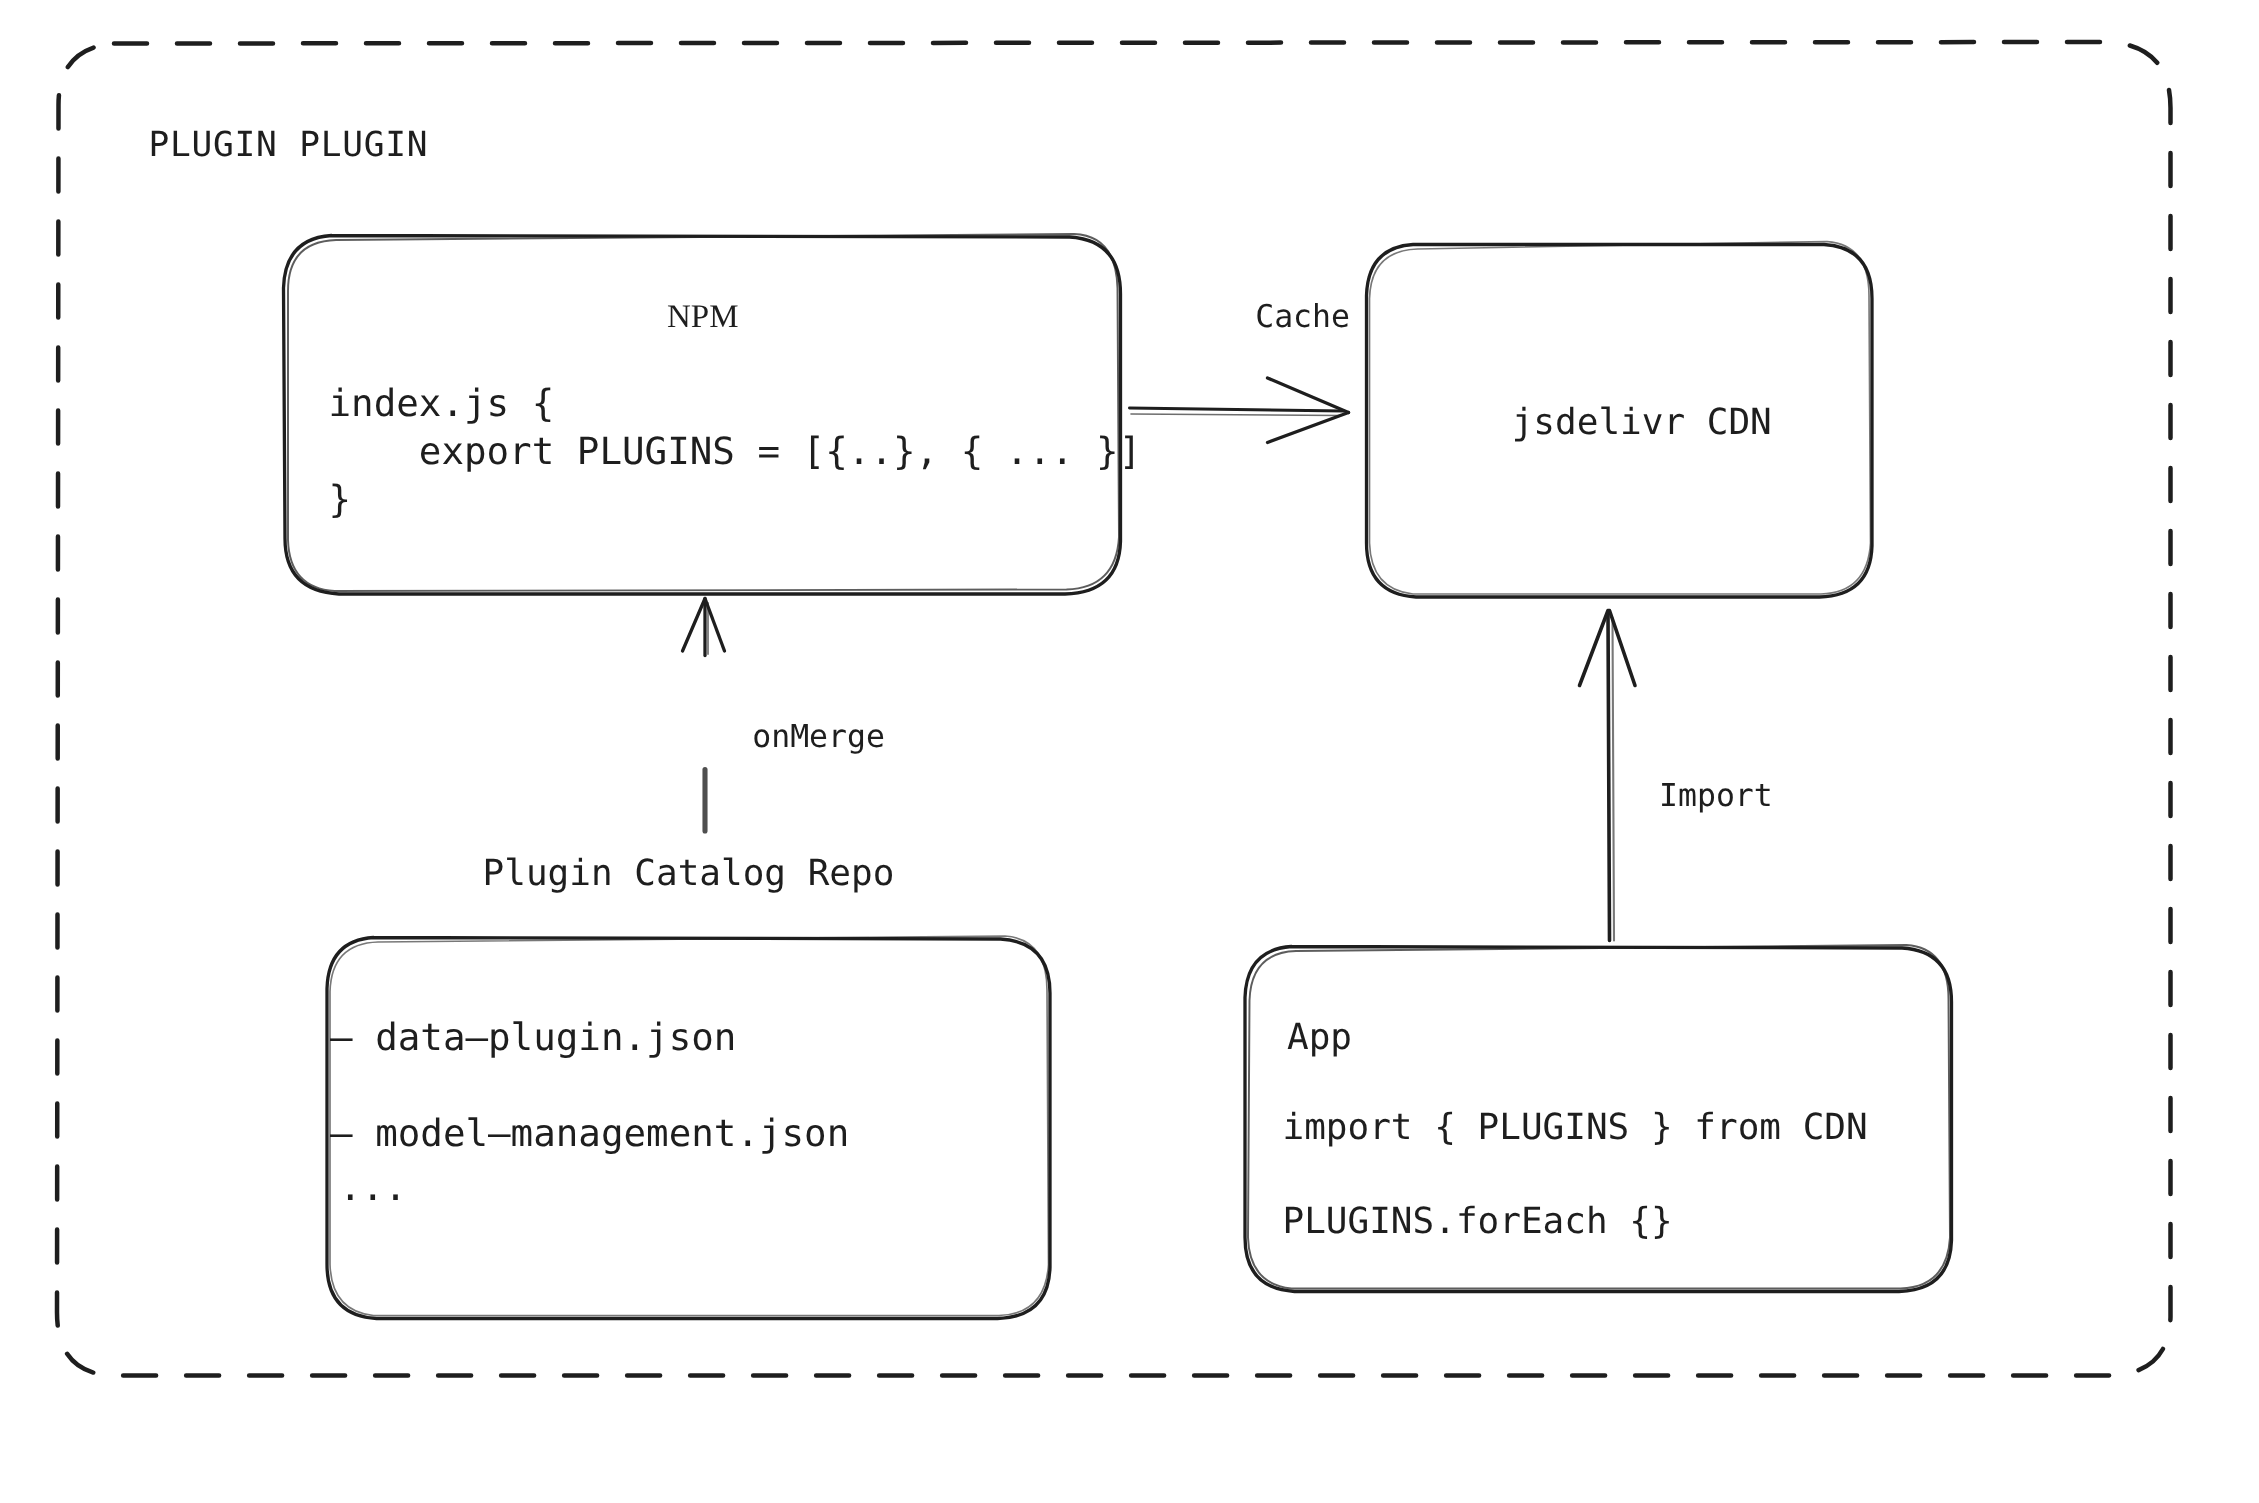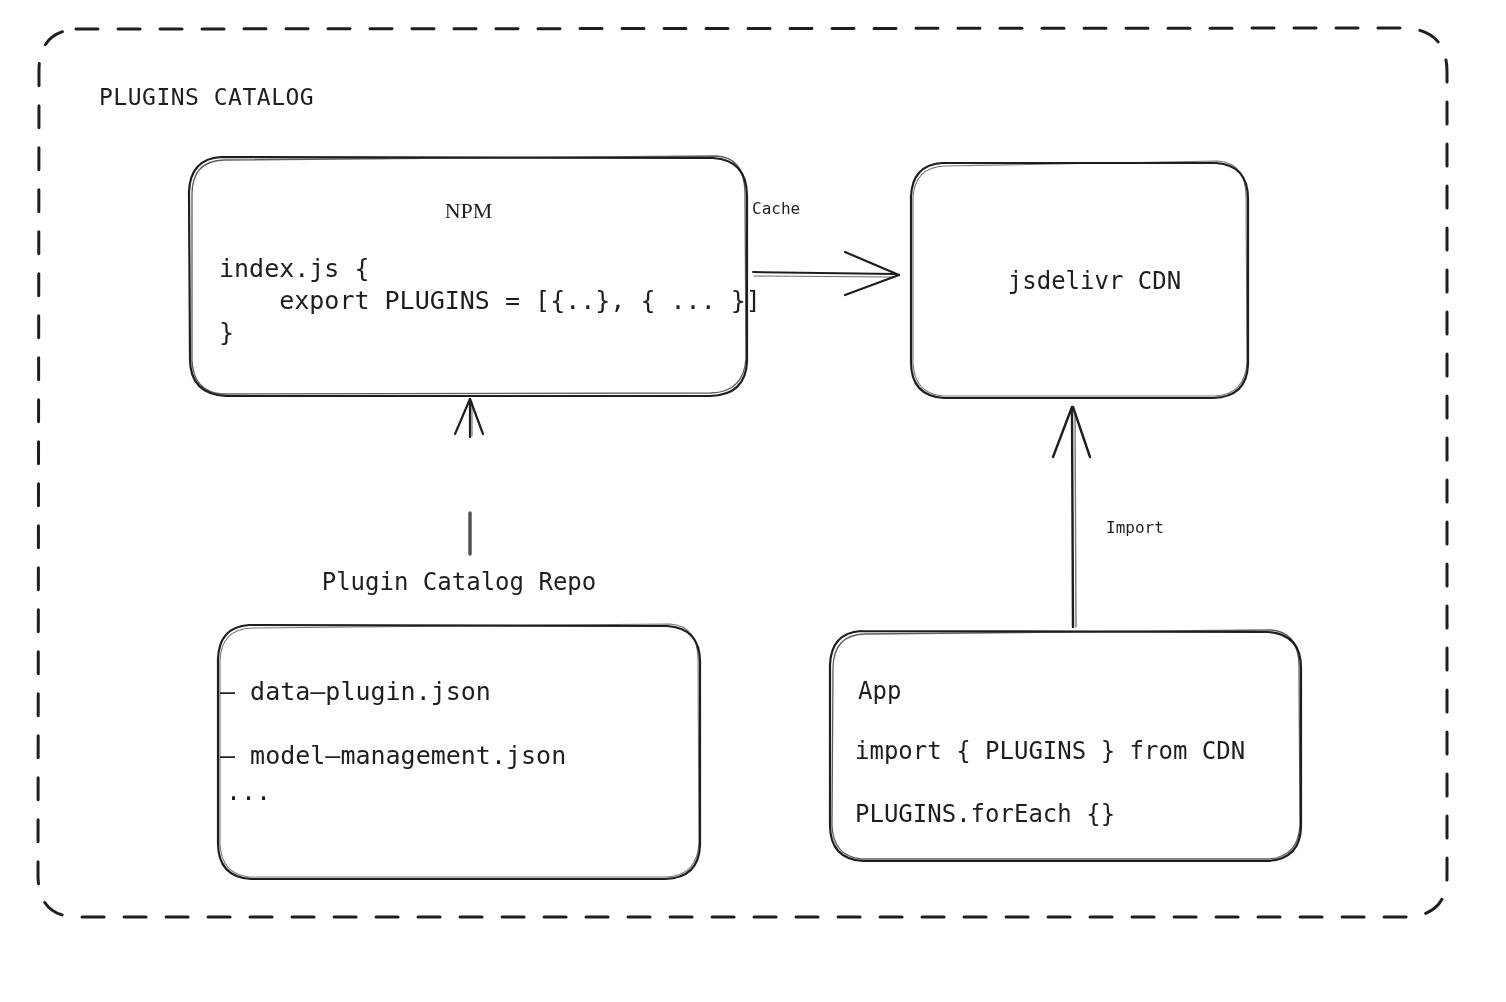--- a/index.html
+++ b/index.html
@@ -38,22 +38,22 @@
     font-size: 22px;
     text-align: center;
   }
   .code {
     font-size: 25px;
   }
   .code-sm {
     font-size: 24px;
   }
   .edge-label {
-    font-size: 16px;
-    text-align: left;
+    font-size: 21px;
+    text-align: right;
   }
   .outer-label {
     font-size: 24px;
     text-align: center;
   }
   .app-label {
     font-size: 24px;
   }
 </style>
 </head>
@@ -96,35 +96,36 @@
       <g>
         <path d="M 1073 627 L 1072 409" stroke-width="2.4"></path>
         <path d="M 1076 627 L 1075 412" stroke-width="1.4" opacity="0.6"></path>
         <path d="M 1053 457 L 1072 407" stroke-width="2.4"></path>
         <path d="M 1090 457 L 1073 407" stroke-width="2.4"></path>
       </g>
 
     </g>
   </svg>
 
-  <div class="txt group-title" style="left:99px; top:83px;">PLUGINS CATALOG</div>
+  <div class="txt group-title" style="left:99px; top:83px;">PLUGIN PLUGIN</div>
 
   <div>
     <div class="txt box-title-center" style="left:190px; top:198px; width:557px;font-family:Liberation Serif, serif;">NPM</div>
     <div class="txt code" style="left:219px; top:254px;">index.js {</div>
     <div class="txt code" style="left:219px; top:286px;text-align:center;">    export PLUGINS = [{..}, { ... }]</div>
     <div class="txt code" style="left:219px; top:318px;">}</div>
   </div>
 
   <div>
     <div class="txt box-title-center code-sm" style="left:911px; top:267px; width:367px;">jsdelivr CDN</div>
   </div>
 
   <div class="txt edge-label" style="left:752px; top:199px; width:148px;">Cache</div>
 
+  <div class="txt edge-label" style="left:350px; top:479px; width:240px;">onMerge</div>
 
   <div class="txt outer-label" style="left:219px; top:568px; width:480px;">Plugin Catalog Repo</div>
 
   <div>
     <div class="txt code" style="left:220px; top:677px;">– data–plugin.json</div>
     <div class="txt code" style="left:220px; top:741px;">– model–management.json</div>
     <div class="txt code" style="left:226px; top:777px;">...</div>
   </div>
 
   <div class="txt edge-label" style="left:1106px; top:518px;">Import</div>

